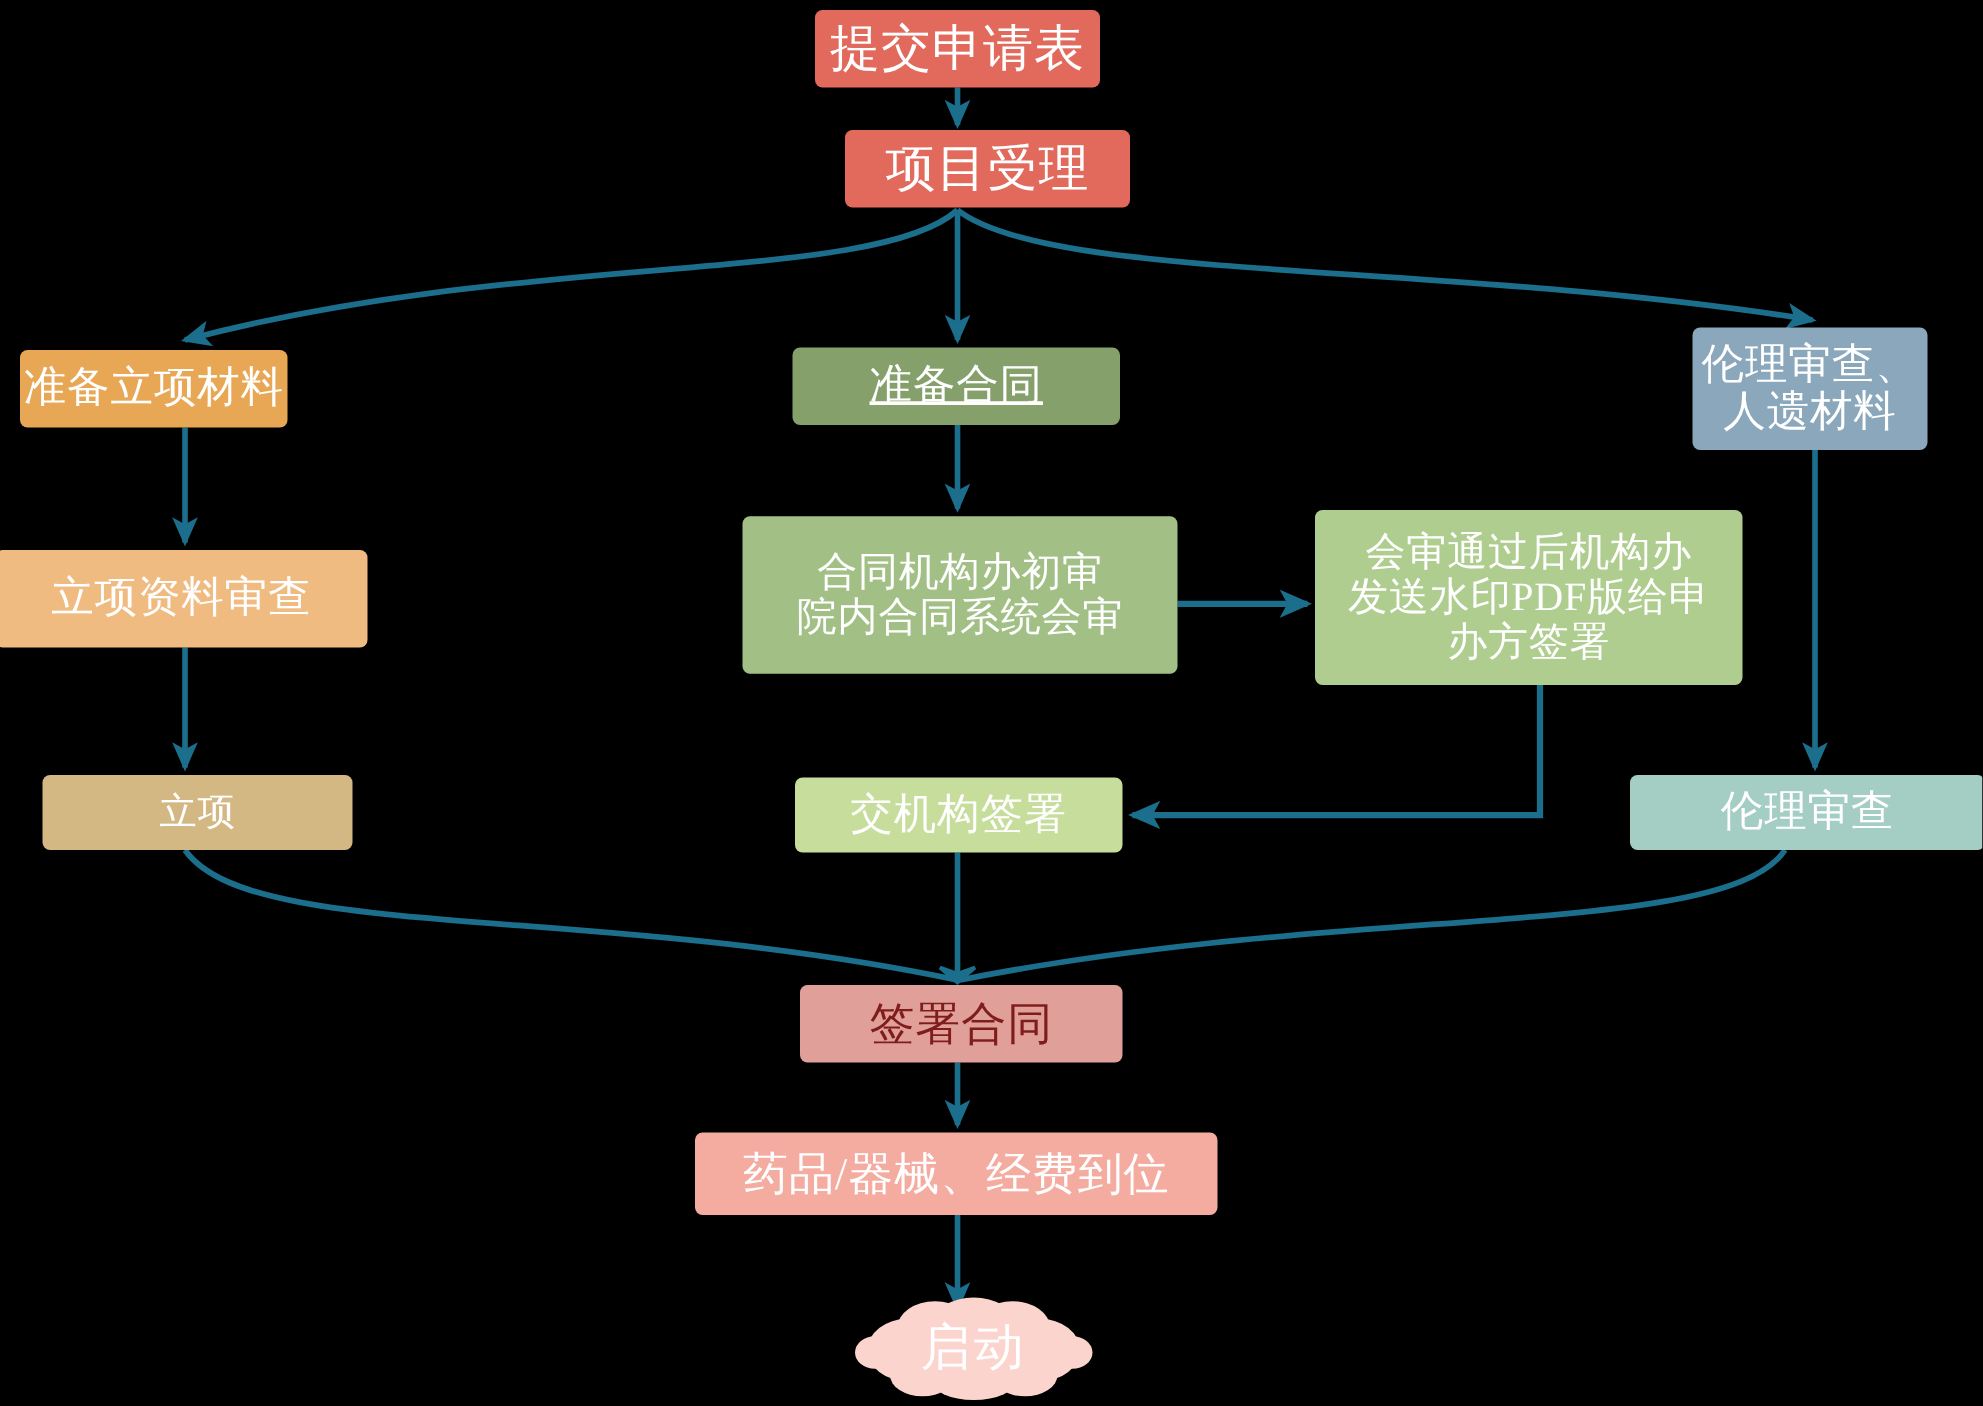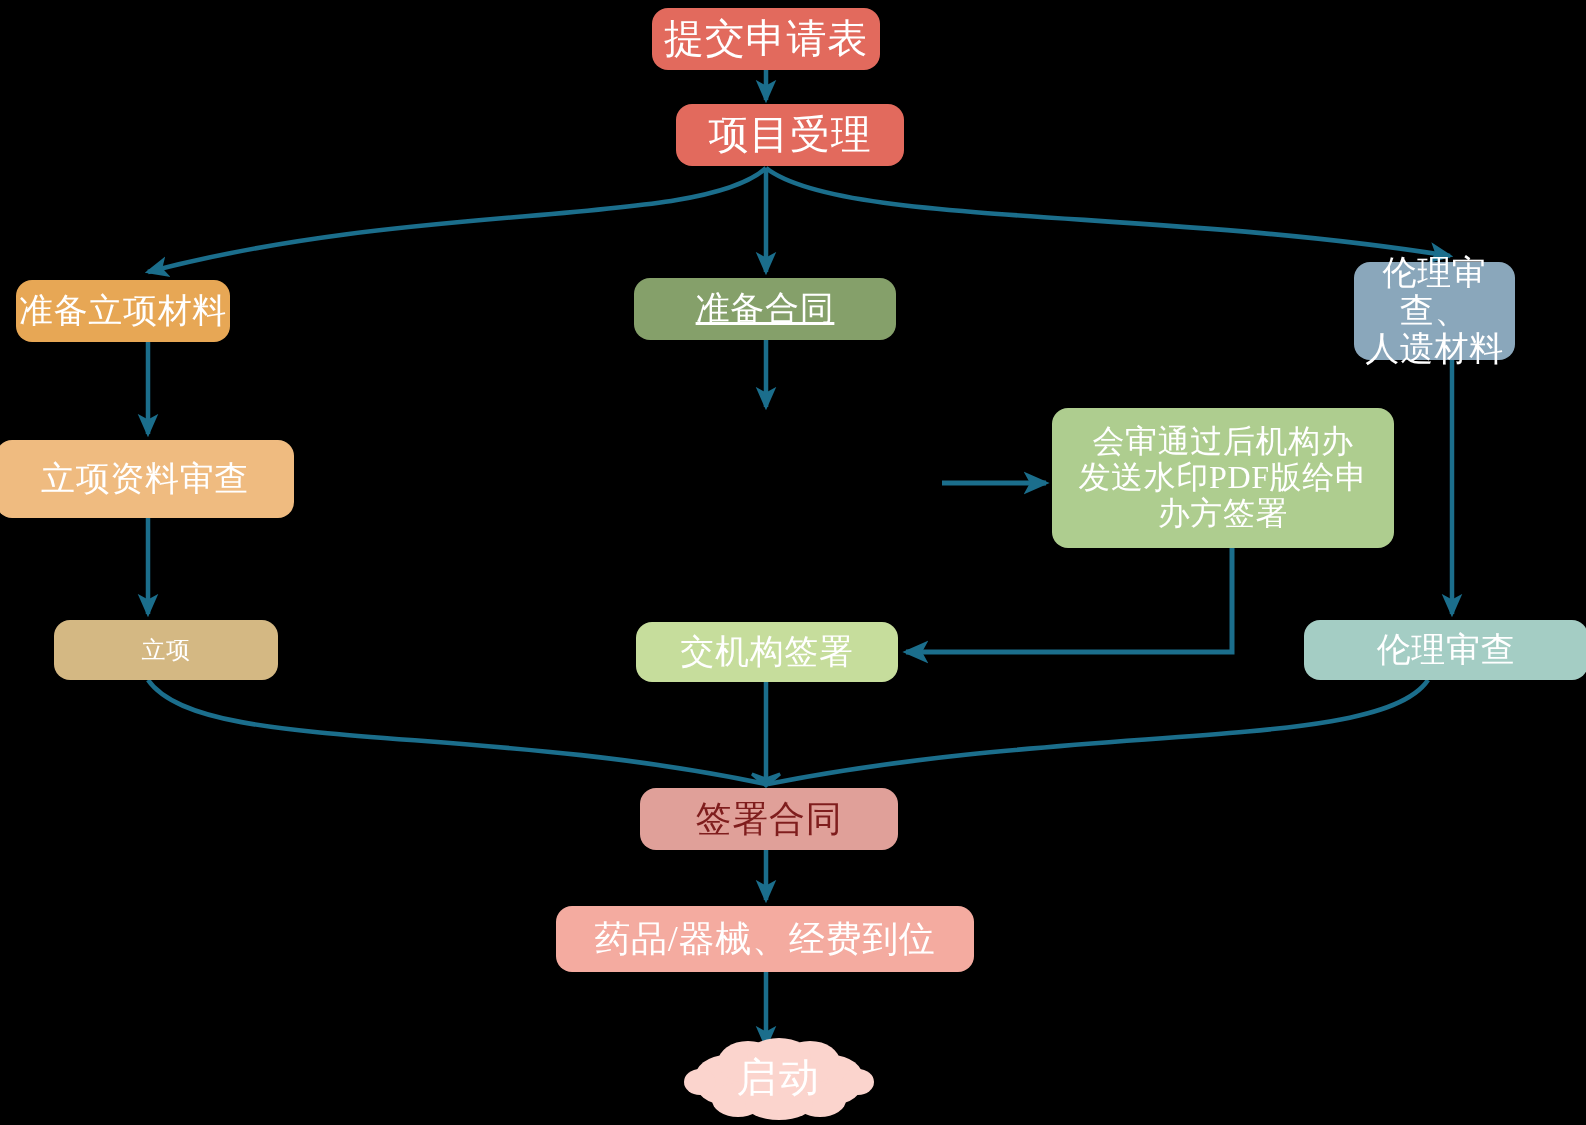--- a/index.html
+++ b/index.html
@@ -28,21 +28,21 @@
     position: absolute;
     box-sizing: border-box;
     display: flex;
     align-items: center;
     justify-content: center;
     text-align: center;
     color: #ffffff;
     line-height: 1.12;
     letter-spacing: 0.02em;
     white-space: pre-line;
-    border-radius: 16px;
+    border-radius: 6px;
     z-index: 3;
   }
   .cloud {
     position: absolute;
     display: flex;
     align-items: center;
     justify-content: center;
     color: #ffffff;
     z-index: 3;
   }
@@ -104,32 +104,34 @@
   </svg>
 
   <div class="node" style="left: 652px; top: 8px; width: 228px; height: 62px; background: rgb(226, 106, 93); color: rgb(255, 255, 255); font-size: 40px;">提交申请表</div>
 
   <div class="node" style="left: 652px; top: 104px; width: 228px; height: 62px; background: rgb(226, 106, 93); color: rgb(255, 255, 255); font-size: 40px; margin-left: 24px;">项目受理</div>
 
   <div class="node" style="left: 16px; top: 280px; width: 214px; height: 62px; background: rgb(231, 167, 85); color: rgb(255, 255, 255); font-size: 34px;">准备立项材料</div>
 
   <div class="node" style="left: -4px; top: 440px; width: 298px; height: 78px; background: rgb(239, 187, 128); color: rgb(255, 255, 255); font-size: 34px;">立项资料审查</div>
 
-  <div class="node" style="left: 34px; top: 620px; width: 224px; height: 60px; background: rgb(212, 184, 131); color: rgb(255, 255, 255); font-size: 24px; margin-left: 20px;">立项</div>
+  <div class="node" style="left: 34px; top: 620px; width: 248px; height: 60px; background: rgb(212, 184, 131); color: rgb(255, 255, 255); font-size: 30px;">立项</div>
 
   <div class="node" style="left: 634px; top: 278px; width: 262px; height: 62px; background: rgb(133, 160, 106); color: rgb(255, 255, 255); font-size: 34px; text-decoration: underline;">准备合同</div>
 
+  <div class="node" style="left: 594px; top: 413px; width: 348px; height: 126px; background: rgb(162, 192, 134); color: rgb(255, 255, 255); font-size: 32px;">合同机构办初审
+院内合同系统会审</div>
 
   <div class="node" style="left: 1052px; top: 408px; width: 342px; height: 140px; background: rgb(174, 205, 143); color: rgb(255, 255, 255); font-size: 32px;">会审通过后机构办
 发送水印PDF版给申
 办方签署</div>
 
   <div class="node" style="left: 636px; top: 622px; width: 262px; height: 60px; background: rgb(198, 221, 156); color: rgb(255, 255, 255); font-size: 34px;">交机构签署</div>
 
-  <div class="node" style="left: 1354px; top: 262px; width: 161px; height: 98px; background: rgb(138, 167, 187); color: rgb(255, 255, 255); font-size: 34px;">伦理审查、
+  <div class="node" style="left: 1354px; top: 262px; width: 188px; height: 98px; background: rgb(138, 167, 187); color: rgb(255, 255, 255); font-size: 34px;">伦理审查、
 人遗材料</div>
 
   <div class="node" style="left: 1304px; top: 620px; width: 284px; height: 60px; background: rgb(164, 205, 196); color: rgb(255, 255, 255); font-size: 34px;">伦理审查</div>
 
   <div class="node" style="left: 640px; top: 788px; width: 258px; height: 62px; background: rgb(224, 160, 153); color: #7f1d1d; font-size: 36px;">签署合同</div>
 
   <div class="node" style="left: 556px; top: 906px; width: 418px; height: 66px; background: rgb(244, 171, 160); color: rgb(255, 255, 255); font-size: 36px;">药品/器械、经费到位</div>
 
   <div class="cloud" style="left: 676px; top: 1034px; width: 206px; height: 86px;">
     <svg width="206" height="86" viewBox="0 0 206 86">

